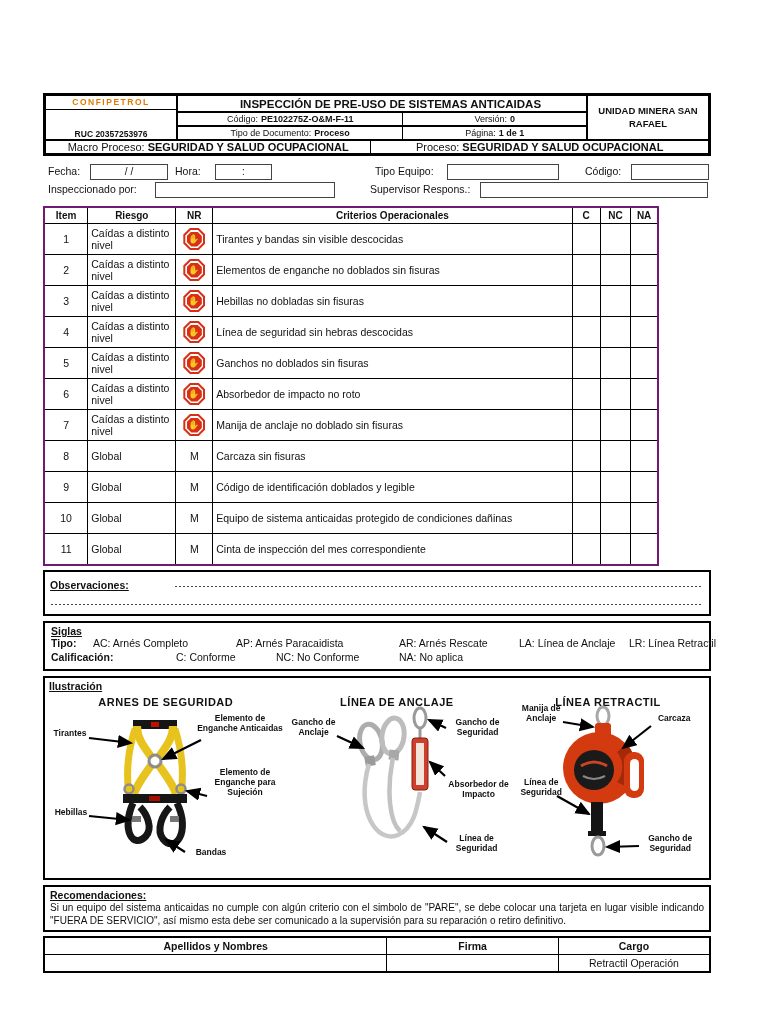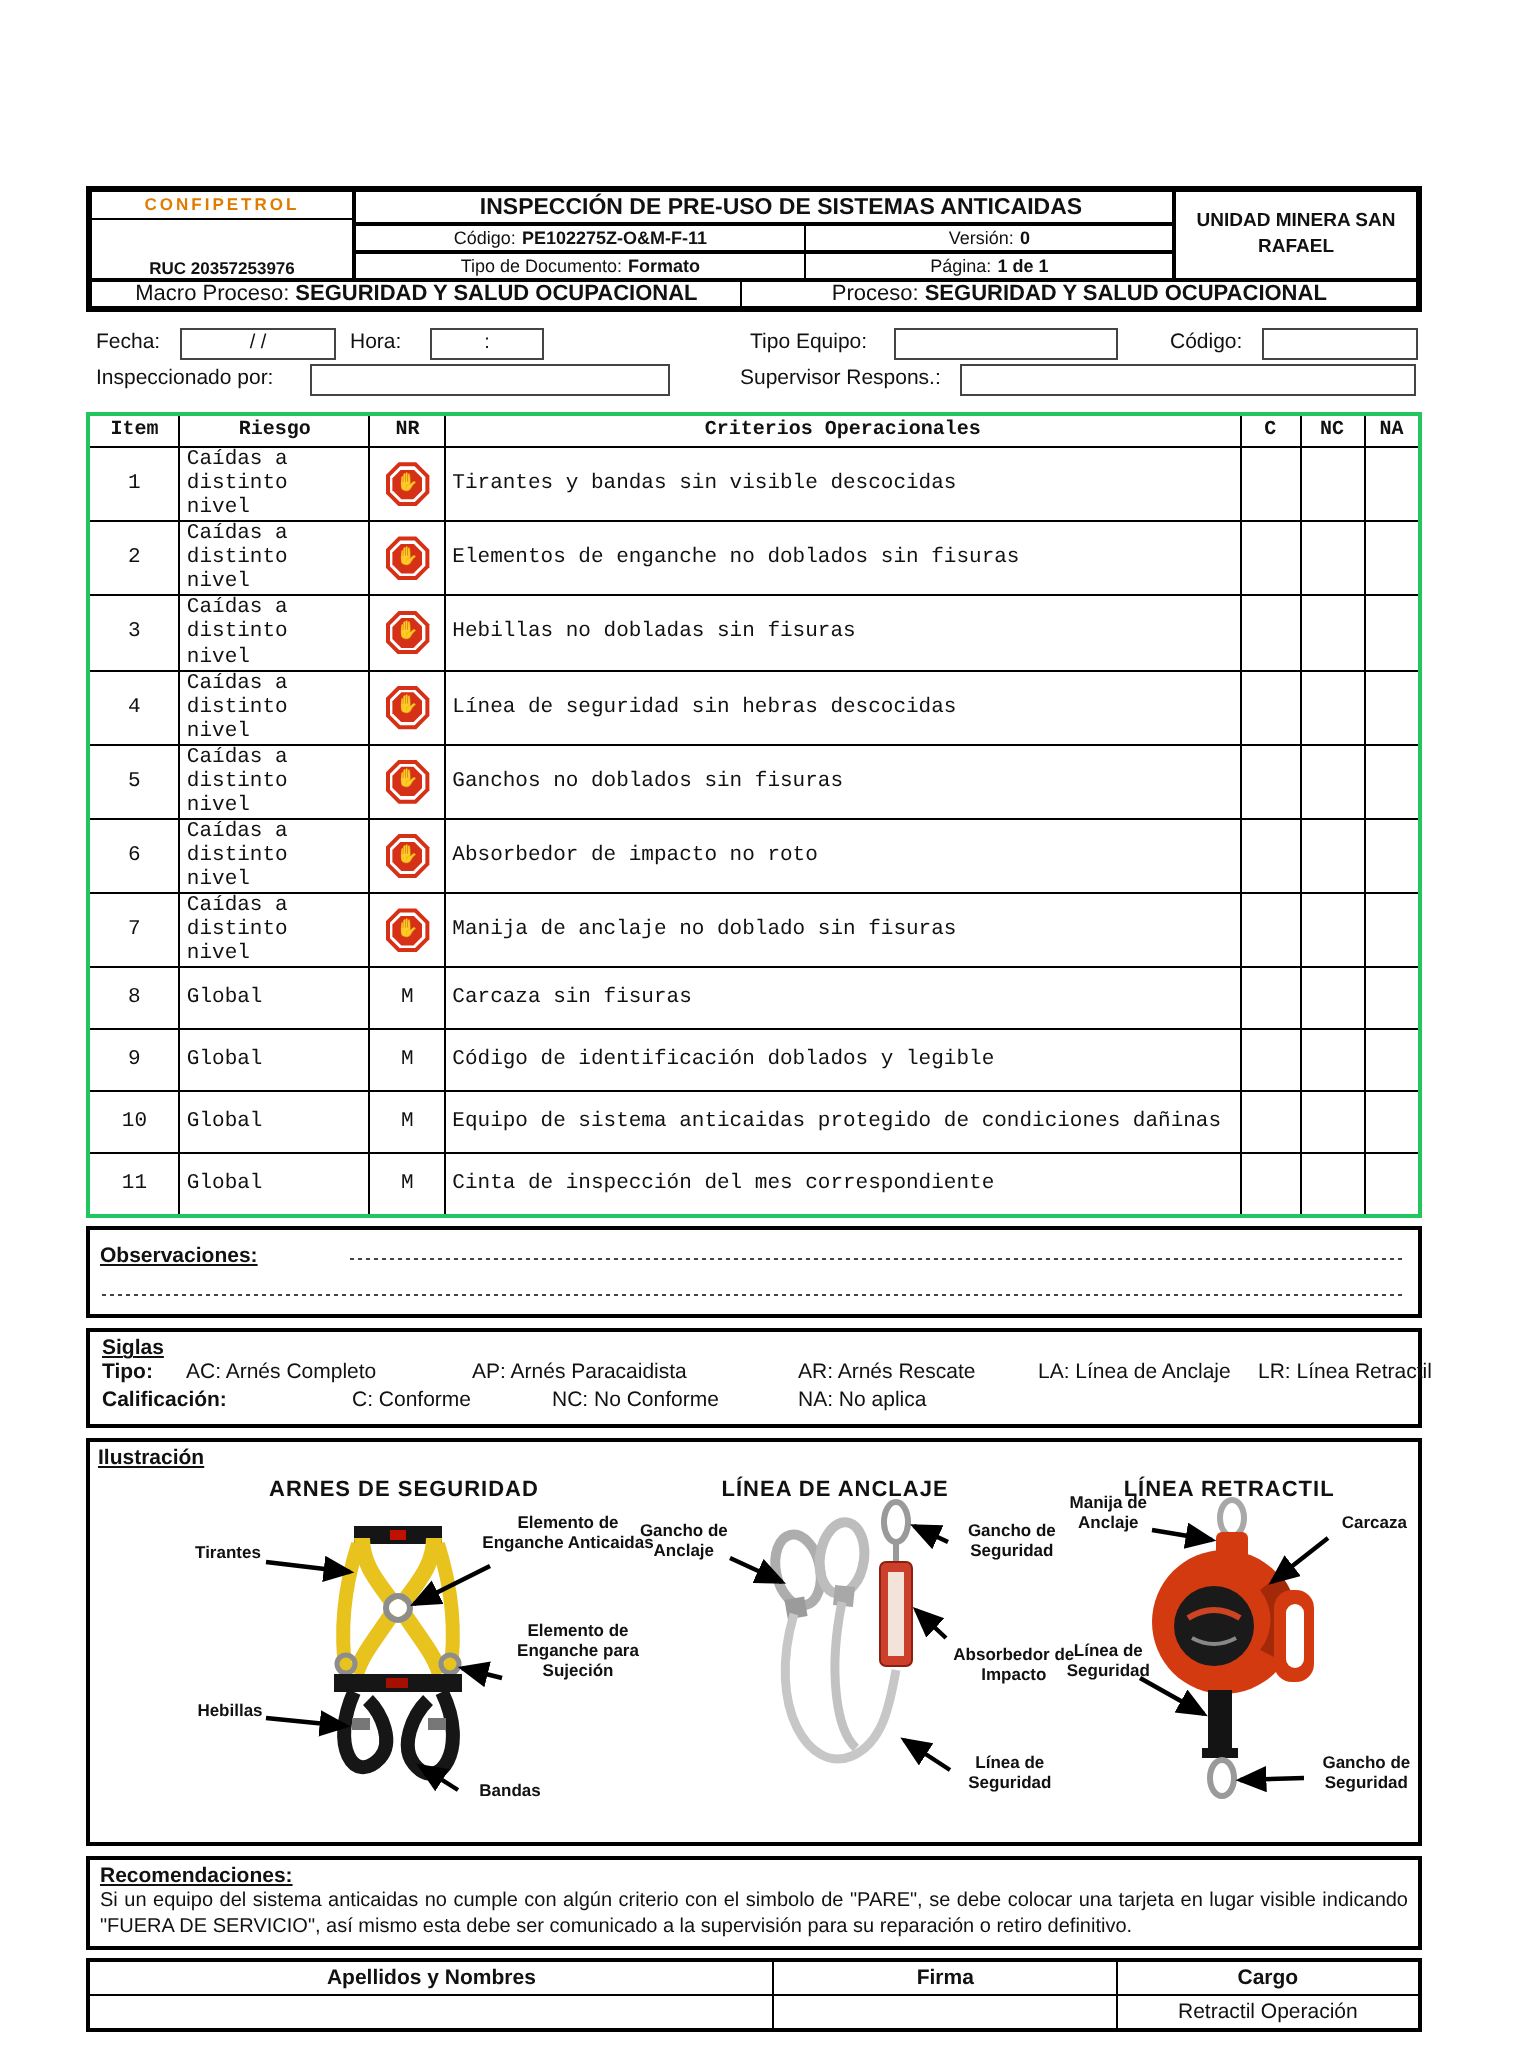--- a/index.html
+++ b/index.html
@@ -26,21 +26,21 @@
   .macro-row .half + .half{border-left:1px solid #000;}
   .bold{font-weight:bold;}
 
   
   .formrows{position:relative;height:36px;margin:8px 0 6px 0;font-size:10.5px;}
   .fl{position:absolute;white-space:nowrap;}
   .fbox{position:absolute;height:14px;border:1px solid #444;background:#fff;text-align:center;font-size:10px;line-height:14px;}
 
   
   table{border-collapse:collapse;}
-  .crit{width:668px;border:2px solid #22c55e;font-family:Liberation Mono, monospace;}
+  .crit{width:616px;border:2px solid #701a75;}
   .crit th,.crit td{border:1px solid #000;padding:0 3px;}
   .crit th{font-size:10px;font-weight:bold;height:15px;}
   .crit td{font-size:10.5px;height:30px;}
   .td-item{text-align:center;}
   .td-riesgo{font-size:10px;line-height:1.15;}
   .td-nr{text-align:center;}
   .pare{width:22px;height:22px;margin:0 auto;background:#d63016;clip-path:polygon(30% 0,70% 0,100% 30%,100% 70%,70% 100%,30% 100%,0 70%,0 30%);display:flex;align-items:center;justify-content:center;}
   .pare-mid{width:18px;height:18px;background:#fff;clip-path:polygon(30% 0,70% 0,100% 30%,100% 70%,70% 100%,30% 100%,0 70%,0 30%);display:flex;align-items:center;justify-content:center;}
   .pare-in{width:15px;height:15px;background:#d63016;clip-path:polygon(30% 0,70% 0,100% 30%,100% 70%,70% 100%,30% 100%,0 70%,0 30%);display:flex;align-items:center;justify-content:center;color:#fff;font-size:9px;line-height:1;}
 
@@ -97,21 +97,21 @@
         <span class="bold">PE102275Z-O&amp;M-F-11</span>
       </div>
       <div class="half">
         <span>Versión:</span>
         <span class="bold">0</span>
       </div>
     </div>
     <div class="meta-row" style="grid-row:3;grid-column:2;">
       <div class="half">
         <span>Tipo de Documento:</span>
-        <span class="bold">Formato</span>
+        <span class="bold">Proceso</span>
       </div>
       <div class="half">
         <span>Página:</span>
         <span class="bold">1 de 1</span>
       </div>
     </div>
     <div class="unidad-cell">UNIDAD MINERA SAN RAFAEL</div>
     <div class="macro-row">
       <div class="half">
         <span>Macro Proceso:</span>
@@ -327,21 +327,21 @@
       <span class="sig" style="left:125px;">C: Conforme</span>
       <span class="sig" style="left:225px;">NC: No Conforme</span>
       <span class="sig" style="left:348px;">NA: No aplica</span>
     </div>
   </div>
 
   <div class="ilus b2 sec">
     <div class="ilus-title">Ilustración</div>
     <div class="ilus-cols">
 
-      <div class="icol" style="width:235px;margin-left:44px;">
+      <div class="icol" style="width:235px;">
         <div class="icol-title">ARNES DE SEGURIDAD</div>
         <svg width="235" height="172" viewBox="0 0 235 172">
           <defs>
               <marker id="ah1" markerWidth="8" markerHeight="8" refX="6" refY="3" orient="auto">
                 <path d="M0,0 L7,3 L0,6 Z" fill="#000"></path>
               </marker>
             </defs>
           <rect x="84" y="24" width="44" height="9" fill="#151515"></rect>
           <rect x="102" y="26" width="8" height="5" fill="#c21000"></rect>
           <path d="M88,30 C88,44 97,53 103,62" stroke="#e8c31e" stroke-width="8" fill="none"></path>

